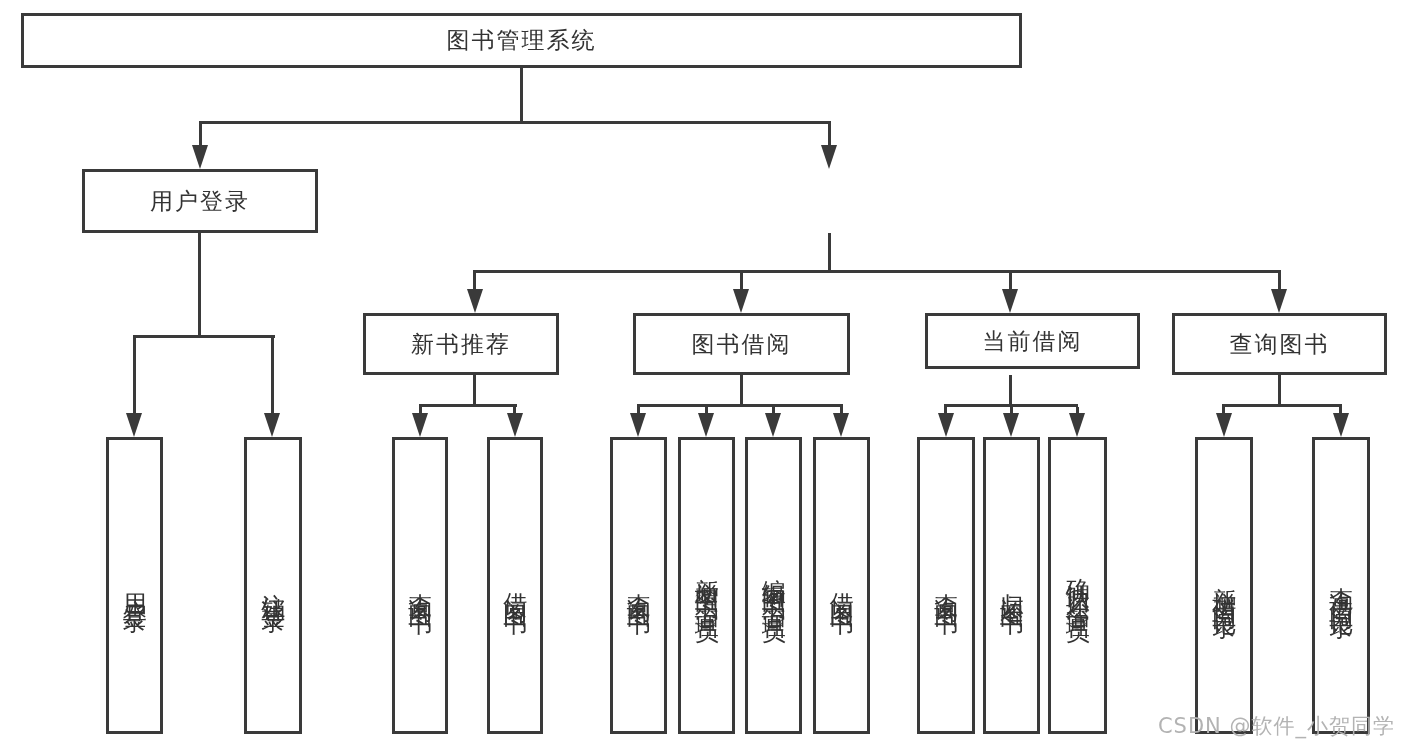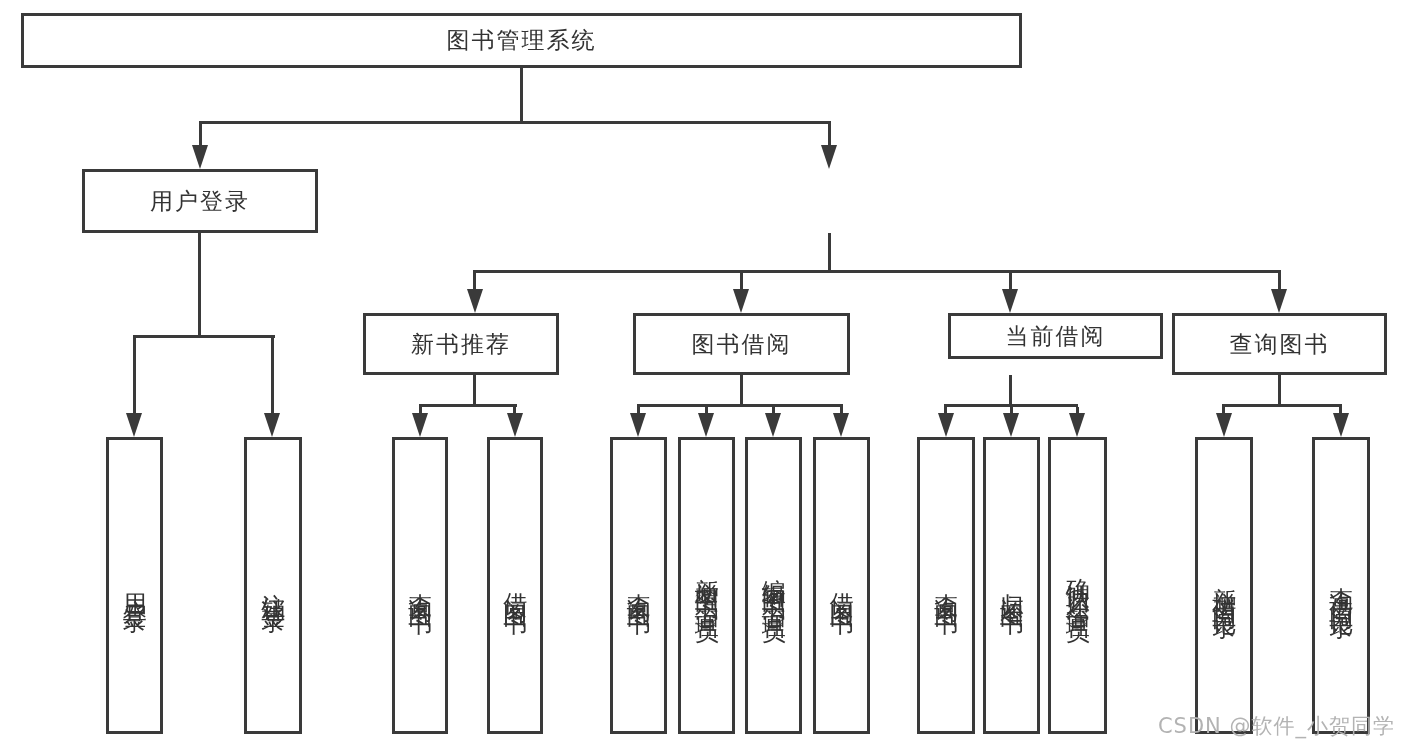--- a/index.html
+++ b/index.html
@@ -56,21 +56,21 @@
 <body>
 
 <div id="canvas">
 
   <div class="node" style="left:21px; top:13px; width:1001px; height:55px;font-family:Liberation Mono, monospace;">图书管理系统</div>
 
   <div class="node" style="left:82px; top:169px; width:236px; height:64px;">用户登录</div>
 
   <div class="node" style="left:363px; top:313px; width:196px; height:62px;">新书推荐</div>
   <div class="node" style="left:633px; top:313px; width:217px; height:62px;">图书借阅</div>
-  <div class="node" style="left:948px; top:313px; width:215px; height:46px;">当前借阅</div>
+  <div class="node" style="left:925px; top:313px; width:215px; height:56px;">当前借阅</div>
   <div class="node" style="left:1172px; top:313px; width:215px; height:62px;">查询图书</div>
 
   <div class="node leaf" style="left:106px; top:437px; width:57px; height:297px;">用户登录</div>
   <div class="node leaf" style="left:244px; top:437px; width:58px; height:297px;">注销登录</div>
 
   <div class="node leaf" style="left:392px; top:437px; width:56px; height:297px;">查询图书</div>
   <div class="node leaf" style="left:487px; top:437px; width:56px; height:297px;">借阅图书</div>
 
   <div class="node leaf" style="left:610px; top:437px; width:57px; height:297px;">查询图书</div>
   <div class="node leaf" style="left:678px; top:437px; width:57px; height:297px;">新增图书（管理员）</div>

